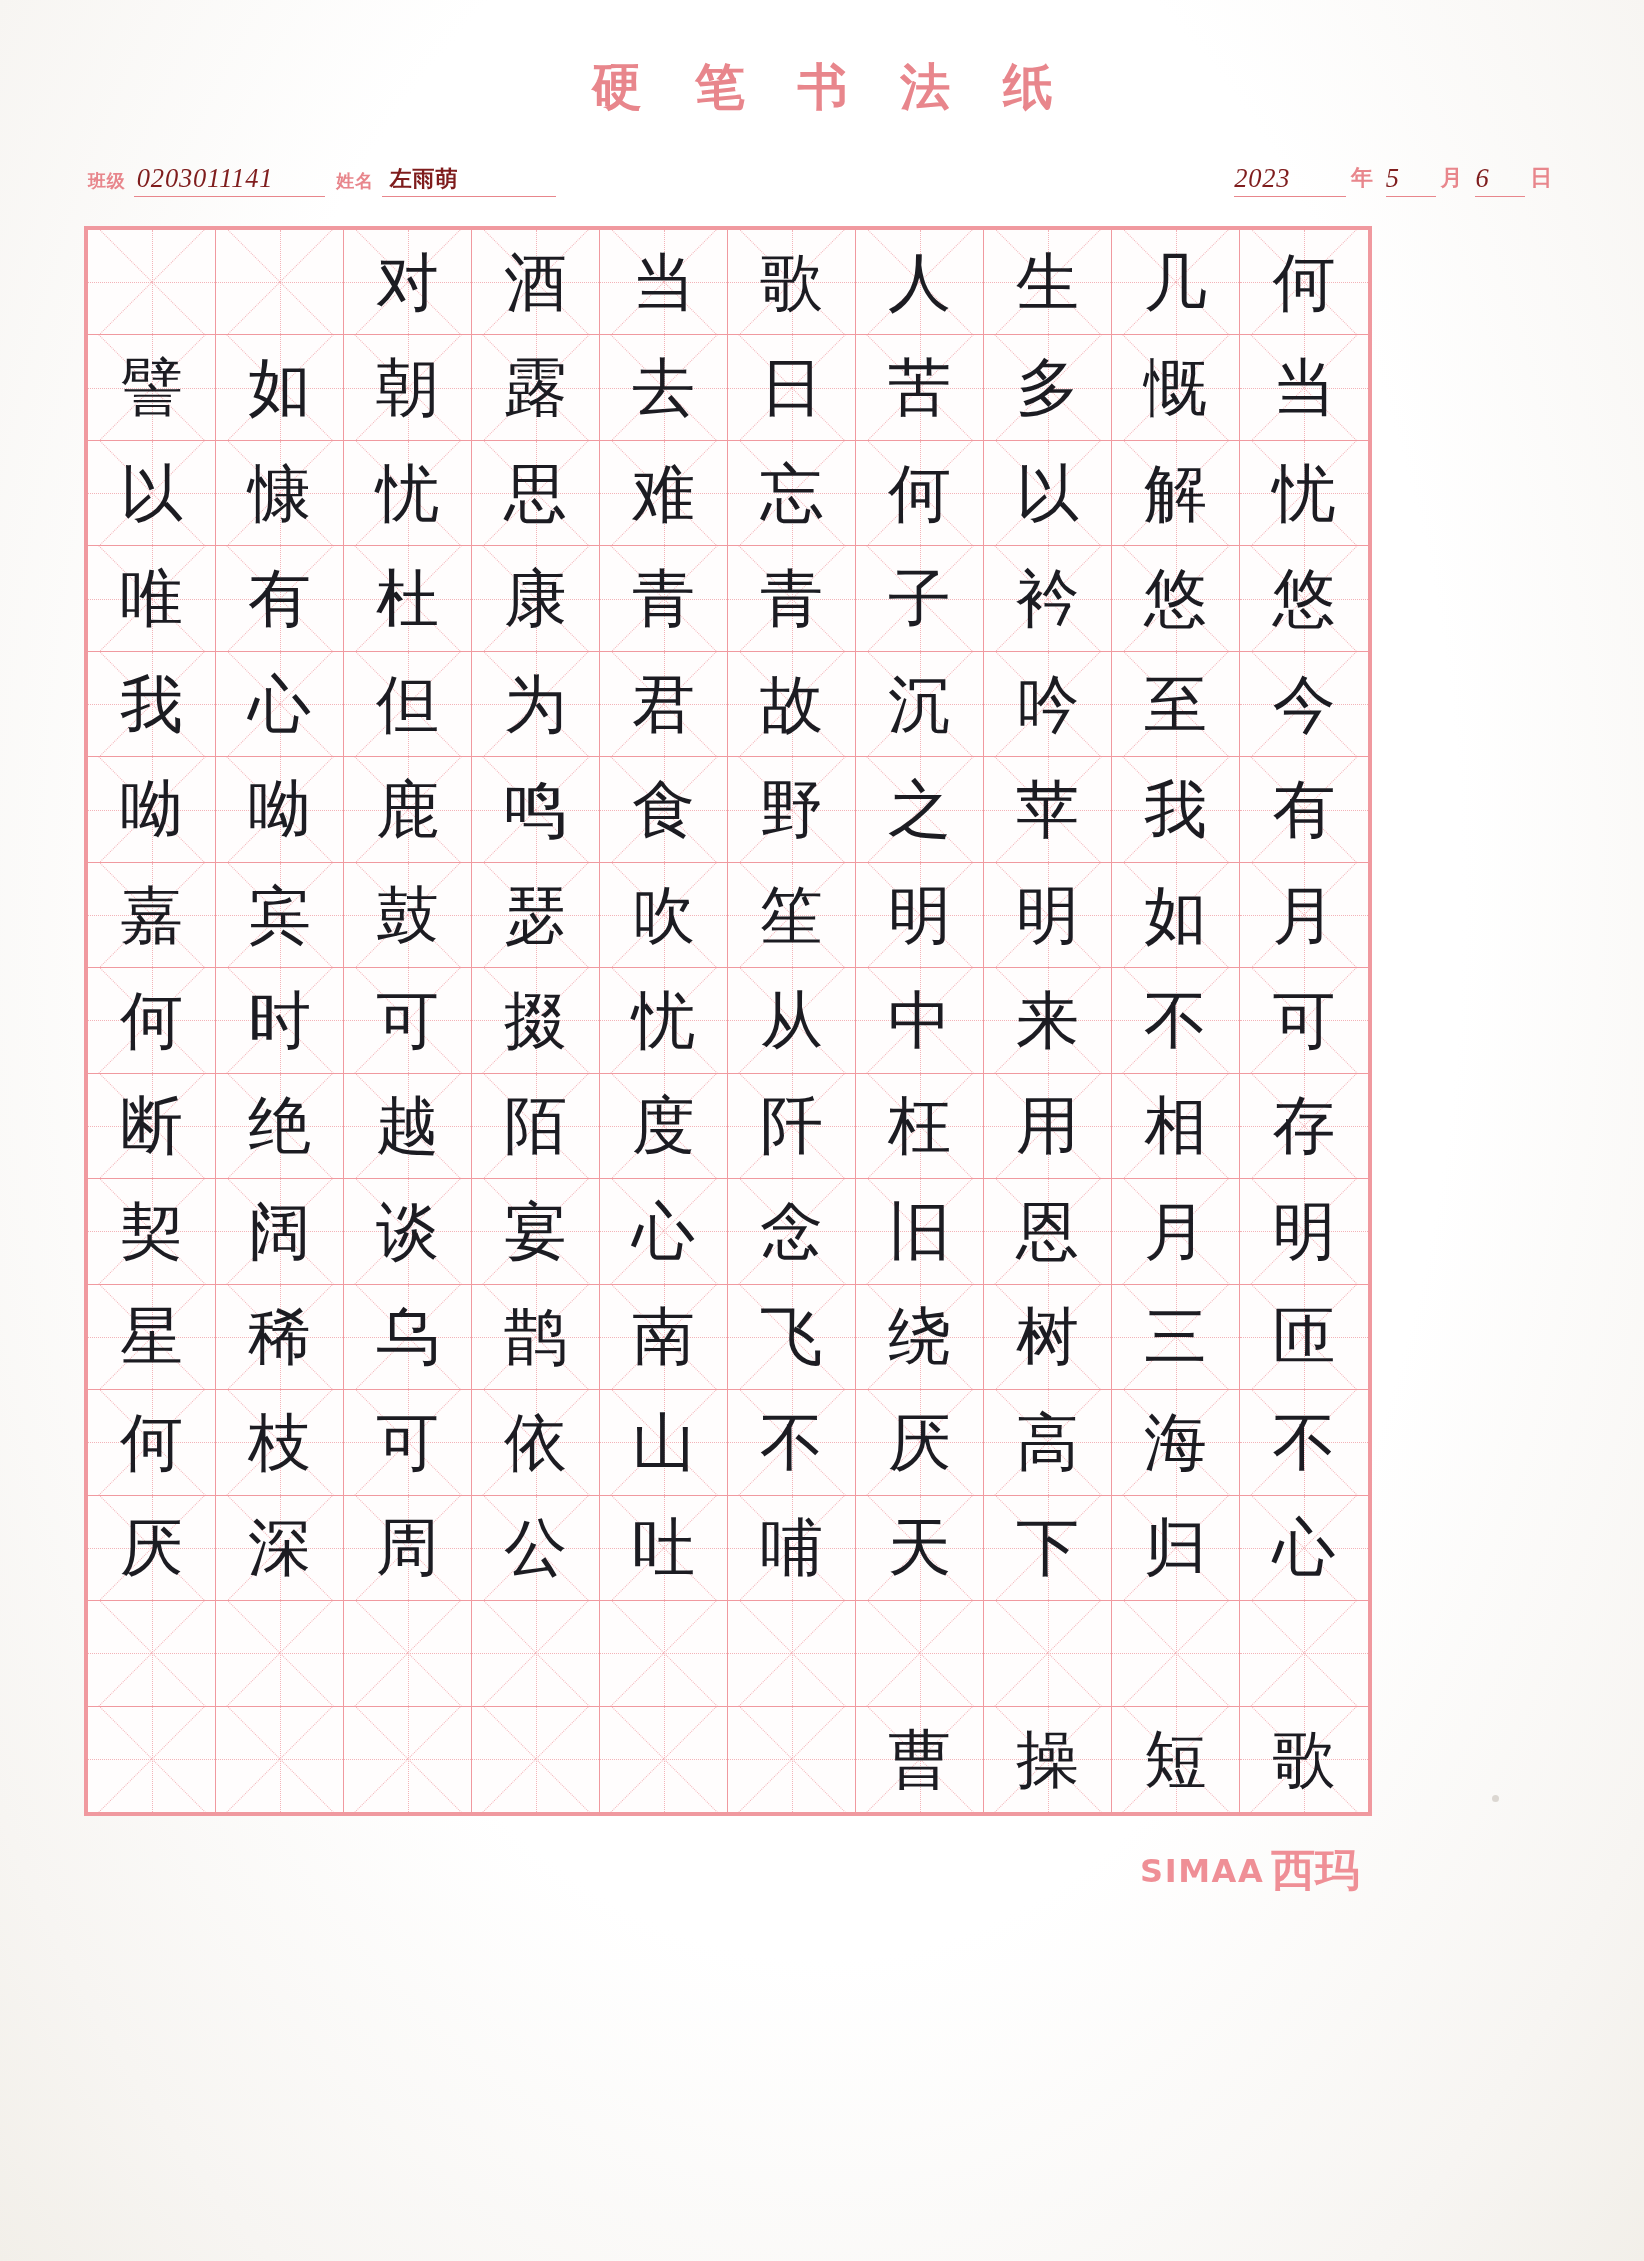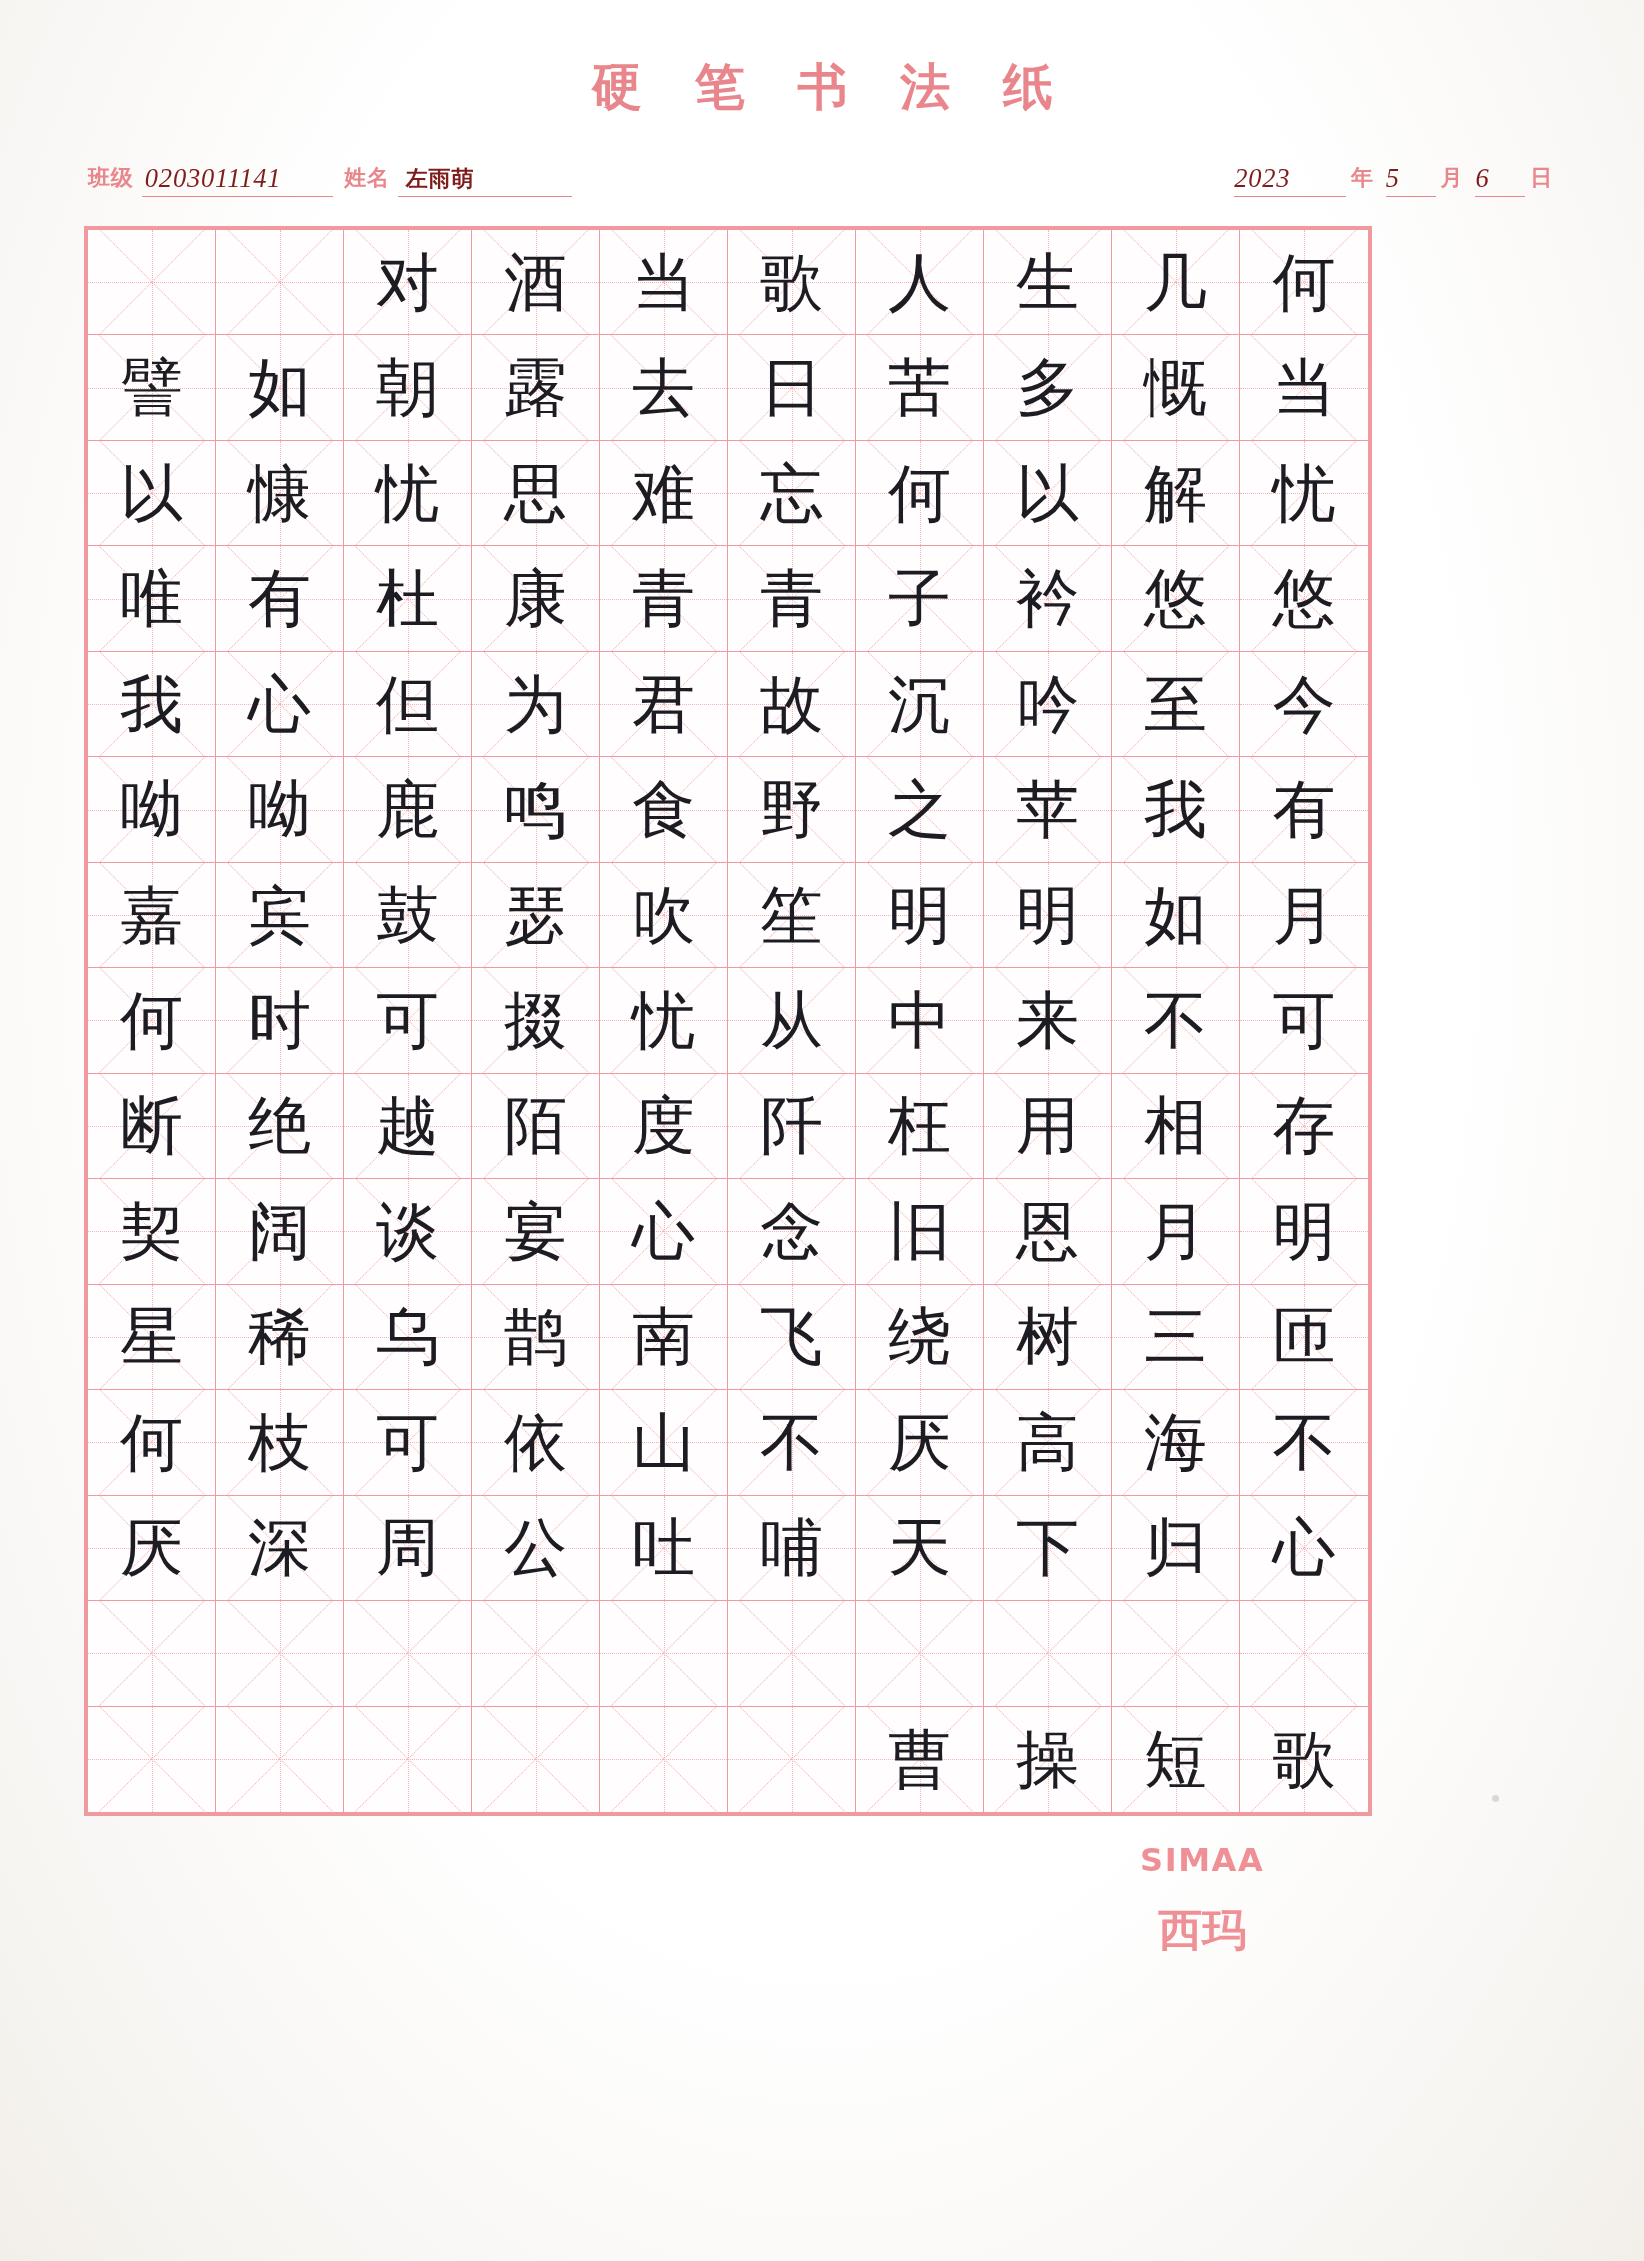--- a/index.html
+++ b/index.html
@@ -53,21 +53,21 @@
   }
   .meta-left {
     position: absolute;
     left: 0; top: 0;
     display: flex;
     align-items: flex-end;
   }
   .lbl {
     color: #e8868c;
     font-family: "DejaVu Sans", sans-serif;
-    font-size: 22px;
+    font-size: 18px;
     font-weight: 700;
     letter-spacing: 0.8px;
     padding-bottom: 3.2px;
   }
   .hand {
     font-family: "Liberation Serif", serif;
     color: #7f1d1d;
     font-size: 26.5px;
     font-style: italic;
     letter-spacing: 0.8px;
@@ -183,23 +183,22 @@
     z-index: 2;
   }
 
   
   .brand {
     position: absolute;
     left: 1140px;
     top: 1837px;
     display: flex;
     align-items: center;
-    gap: 22px;
+    gap: 7px;
     color: #ef8f96;
-    flex-direction: column;
   }
   .brand-latin {
     font-family: "DejaVu Sans", sans-serif;
     font-size: 32px;
     font-weight: 700;
     letter-spacing: 1.6px;
   }
   .brand-cn {
     font-family: "DejaVu Sans", sans-serif;
     font-size: 44px;

